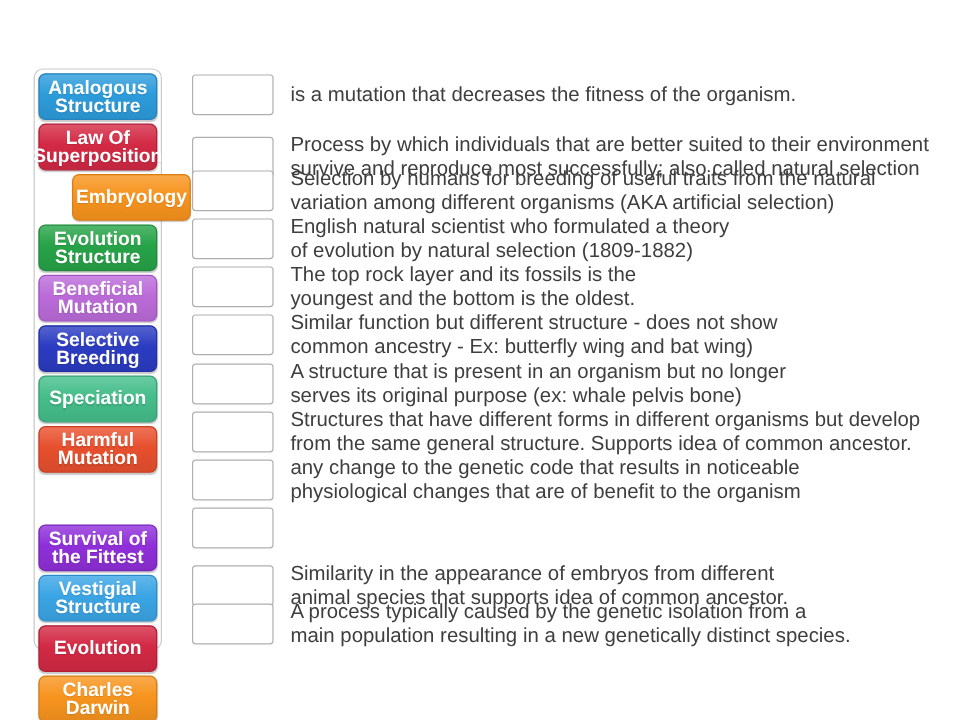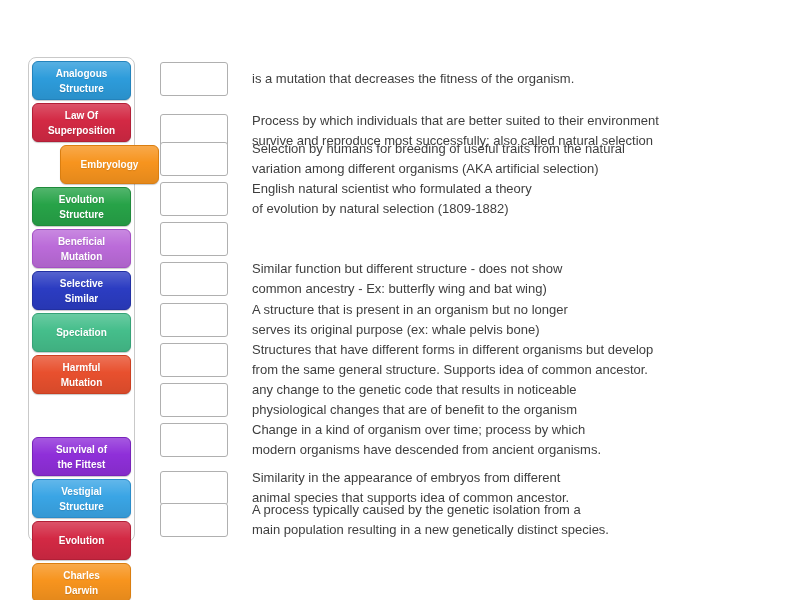--- a/index.html
+++ b/index.html
@@ -5,50 +5,50 @@
   html,body{margin:0;padding:0;background:#fff;}
   .screen{position:relative;width:800px;height:600px;background:#ffffff;overflow:hidden;
           font-family:"Liberation Sans", sans-serif;}
 
   
   .keywords-panel{position:absolute;left:28px;top:57px;width:107px;height:485px;
                   background:#ffffff;border:1px solid #c9c9c9;border-radius:8px;
                   box-sizing:border-box;padding-top:3px;}
   .tile{width:97px;height:37px;margin:0 auto 3px auto;border:1px solid transparent;
         border-radius:6px;display:flex;align-items:center;justify-content:center;
-        text-align:center;color:#ffffff;font-weight:bold;font-size:10px;line-height:15px;
+        text-align:center;color:#ffffff;font-weight:bold;font-size:16px;line-height:15px;
         white-space:pre-line;cursor:pointer;
         background-image:linear-gradient(rgba(255,255,255,0.20), rgba(255,255,255,0) 45%, rgba(0,0,0,0.08));
         box-shadow:0 1px 1px rgba(0,0,0,0.22);
         text-shadow:0 1px 1px rgba(0,0,0,0.12);}
 
   
   .def-row{position:absolute;left:160px;height:34px;width:630px;display:flex;align-items:center;}
   .answer-slot{width:66px;height:32px;flex:0 0 66px;background:#ffffff;
                border:1px solid #b0b0b0;border-radius:3px;cursor:pointer;}
-  .definition{margin-left:24px;font-size:13px;line-height:20px;color:#3e3e3e;
+  .definition{margin-left:14px;font-size:17px;line-height:20px;color:#3e3e3e;
               white-space:pre-line;}
 </style>
 </head>
 <body>
 
 <div class="screen">
 
   <div class="keywords-panel">
     <div class="tile" style="background-color: rgb(45, 156, 219); border-color: rgb(35, 131, 188);">Analogous
 Structure</div>
     <div class="tile" style="background-color: rgb(211, 41, 68); border-color: rgb(178, 31, 55);">Law Of
 Superposition</div>
     <div class="tile" style="background-color: rgb(247, 148, 30); border-color: rgb(218, 126, 16); margin-left: 31px;">Embryology</div>
     <div class="tile" style="background-color: rgb(39, 163, 72); border-color: rgb(31, 138, 59);">Evolution
 Structure</div>
     <div class="tile" style="background-color: rgb(187, 107, 217); border-color: rgb(164, 79, 196);">Beneficial
 Mutation</div>
     <div class="tile" style="background-color: rgb(43, 60, 194); border-color: rgb(34, 48, 163);">Selective
-Similar</div>
+Breeding</div>
     <div class="tile" style="background-color: rgb(69, 190, 139); border-color: rgb(53, 162, 118);">Speciation</div>
     <div class="tile" style="background-color: rgb(232, 80, 46); border-color: rgb(203, 63, 32);">Harmful
 Mutation</div>
     <div class="tile" style="background-color: rgb(143, 47, 217); border-color: rgb(120, 35, 186); margin-top: 43px;">Survival of
 the Fittest</div>
     <div class="tile" style="background-color: rgb(58, 165, 229); border-color: rgb(42, 140, 201);">Vestigial
 Structure</div>
     <div class="tile" style="background-color: rgb(211, 41, 68); border-color: rgb(178, 31, 55);">Evolution</div>
     <div class="tile" style="background-color: rgb(247, 148, 30); border-color: rgb(218, 126, 16);">Charles
 Darwin</div>
@@ -68,20 +68,22 @@
     <div class="definition">Selection by humans for breeding of useful traits from the natural
 variation among different organisms (AKA artificial selection)</div>
   </div>
   <div class="def-row" style="top:182px">
     <div class="answer-slot"></div>
     <div class="definition">English natural scientist who formulated a theory
 of evolution by natural selection (1809-1882)</div>
   </div>
   <div class="def-row" style="top:222px">
     <div class="answer-slot"></div>
+    <div class="definition">The top rock layer and its fossils is the
+youngest and the bottom is the oldest.</div>
   </div>
   <div class="def-row" style="top:262px">
     <div class="answer-slot"></div>
     <div class="definition">Similar function but different structure - does not show
 common ancestry - Ex: butterfly wing and bat wing)</div>
   </div>
   <div class="def-row" style="top:303px">
     <div class="answer-slot"></div>
     <div class="definition">A structure that is present in an organism but no longer
 serves its original purpose (ex: whale pelvis bone)</div>
@@ -91,22 +93,20 @@
     <div class="definition">Structures that have different forms in different organisms but develop
 from the same general structure. Supports idea of common ancestor.</div>
   </div>
   <div class="def-row" style="top:383px">
     <div class="answer-slot"></div>
     <div class="definition">any change to the genetic code that results in noticeable
 physiological changes that are of benefit to the organism</div>
   </div>
   <div class="def-row" style="top:423px">
     <div class="answer-slot"></div>
-    <div class="definition">Change in a kind of organism over time; process by which
-modern organisms have descended from ancient organisms.</div>
   </div>
   <div class="def-row" style="top:471px">
     <div class="answer-slot"></div>
     <div class="definition">Similarity in the appearance of embryos from different
 animal species that supports idea of common ancestor.</div>
   </div>
   <div class="def-row" style="top:503px">
     <div class="answer-slot"></div>
     <div class="definition">A process typically caused by the genetic isolation from a
 main population resulting in a new genetically distinct species.</div>

